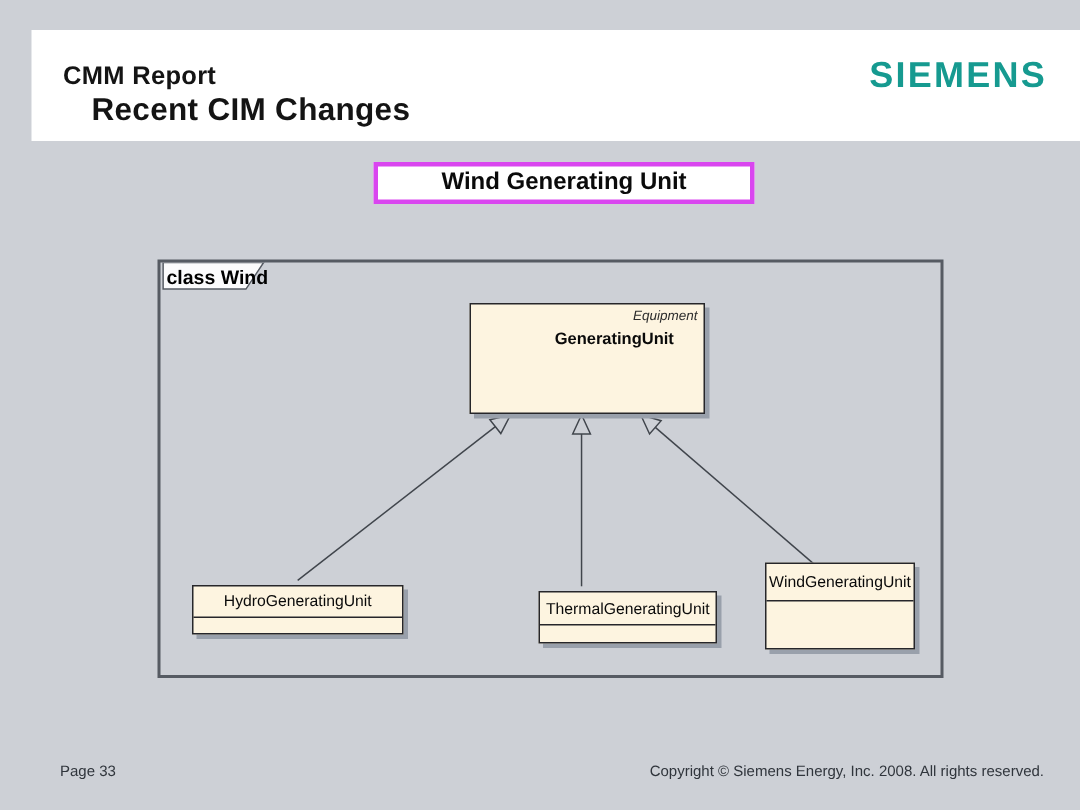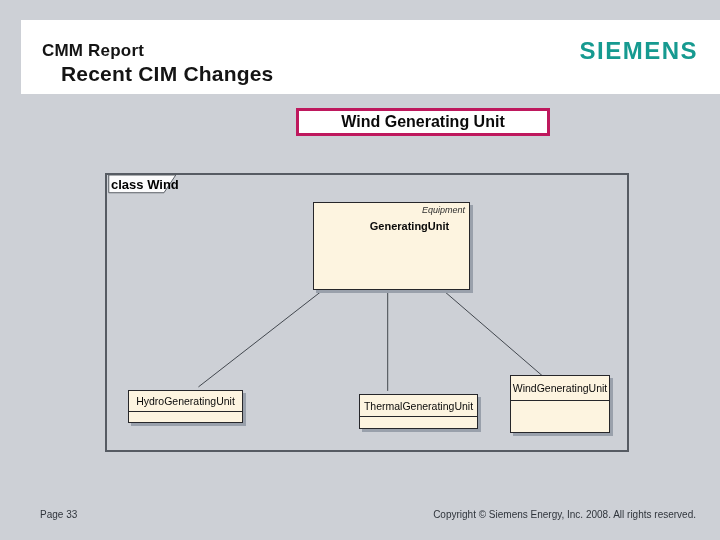--- a/index.html
+++ b/index.html
@@ -33,23 +33,23 @@
     font-size: 24px; font-weight: bold; color: #169a90;
     letter-spacing: 1.5px;
   }
 
   
   .banner-box {
     position: absolute;
     left: 249px; top: 108px;
     width: 254px; height: 28px;
     background: #ffffff;
-    border: 3px solid #be185d;
+    border: 3px solid #d946ef;
     display: flex; align-items: center; justify-content: center;
-    font-size: 16px; font-weight: bold; color: #0a0a0a; margin-left: 47px;
+    font-size: 16px; font-weight: bold; color: #0a0a0a;
   }
 
   
   .uml-frame {
     position: absolute;
     left: 105px; top: 173px;
     width: 524px; height: 279px;
     border: 2px solid #565b63;
   }
   .frame-svg {
@@ -65,38 +65,38 @@
 
   
   .class-box {
     position: absolute;
     background: #fdf4e0;
     border: 1px solid #26262a;
     box-shadow: 3px 3px 0 #99a0ab;
   }
   .class-box.parent {
     left: 206px; top: 27px;
-    width: 157px; height: 88px;
+    width: 157px; height: 74px;
   }
   .package-label {
     position: absolute; right: 4px; top: 2px;
     font-size: 9px; font-style: italic; color: #2c2c2c;
   }
   .parent-class-name {
     position: absolute; left: 0; right: 0; top: 17px;
     text-align: center;
     font-size: 11px; font-weight: bold; color: #0a0a0a; padding-left: 36px;
   }
   .sub-name {
     display: flex; align-items: center; justify-content: center;
     font-size: 10.5px; color: #0a0a0a;
     border-bottom: 1px solid #26262a;
     white-space: nowrap;
   }
-  .class-box.hydro   { left: 21px;  top: 215px; width: 115px; height: 33px; }
+  .class-box.hydro   { left: 21px;  top: 215px; width: 141px; height: 33px; }
   .class-box.hydro .sub-name   { height: 21px; }
   .class-box.thermal { left: 224px; top: 219px; width: 119px; height: 35px; margin-left: 28px; }
   .class-box.thermal .sub-name { height: 22px; }
   .class-box.wind    { left: 403px; top: 200px; width: 100px; height: 58px; }
   .class-box.wind .sub-name    { height: 25px; }
 
   
   .footer-page {
     position: absolute; left: 40px; top: 509px;
     font-size: 10px; color: #30353c;

